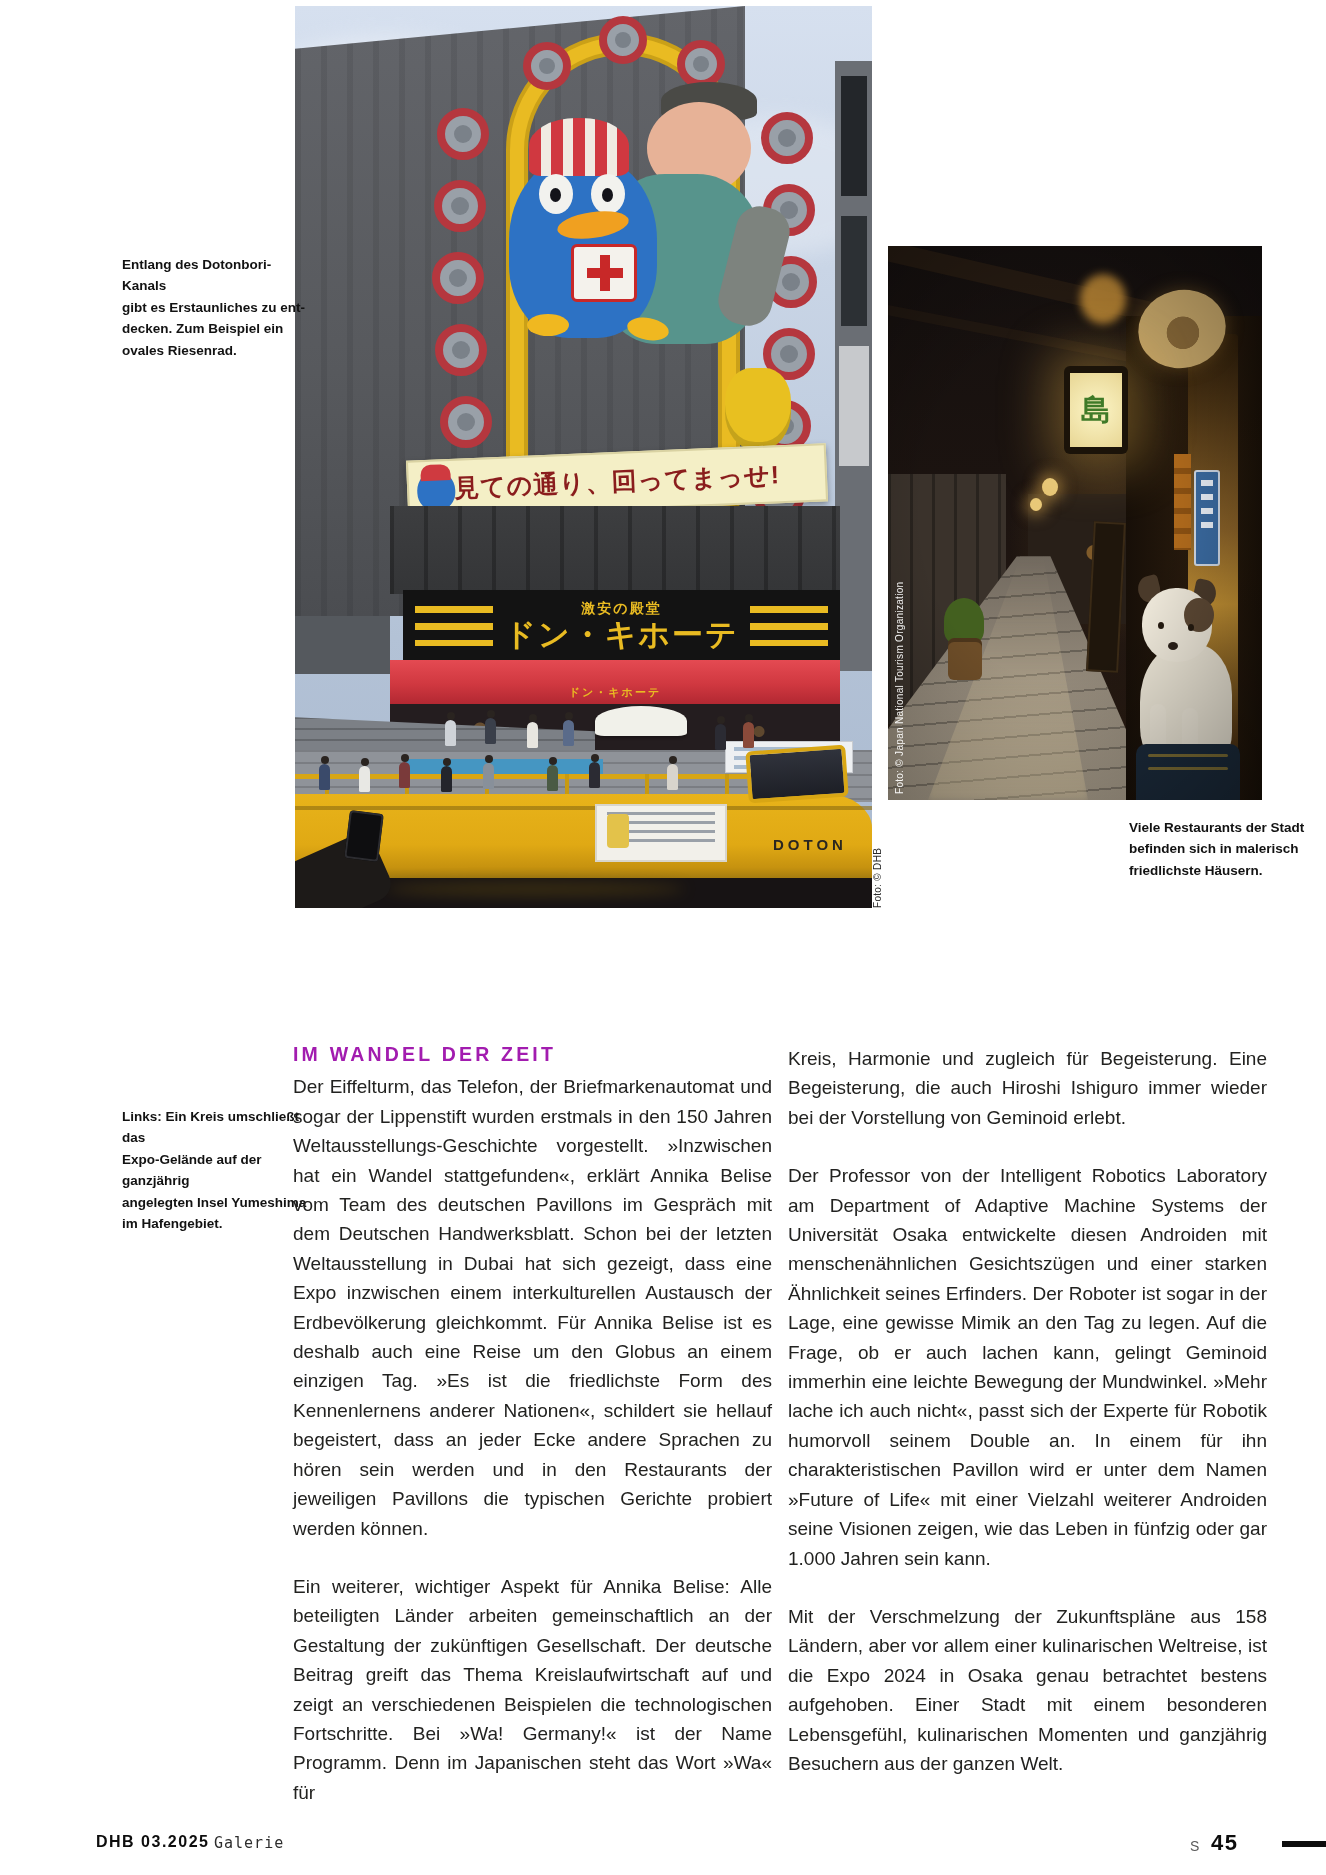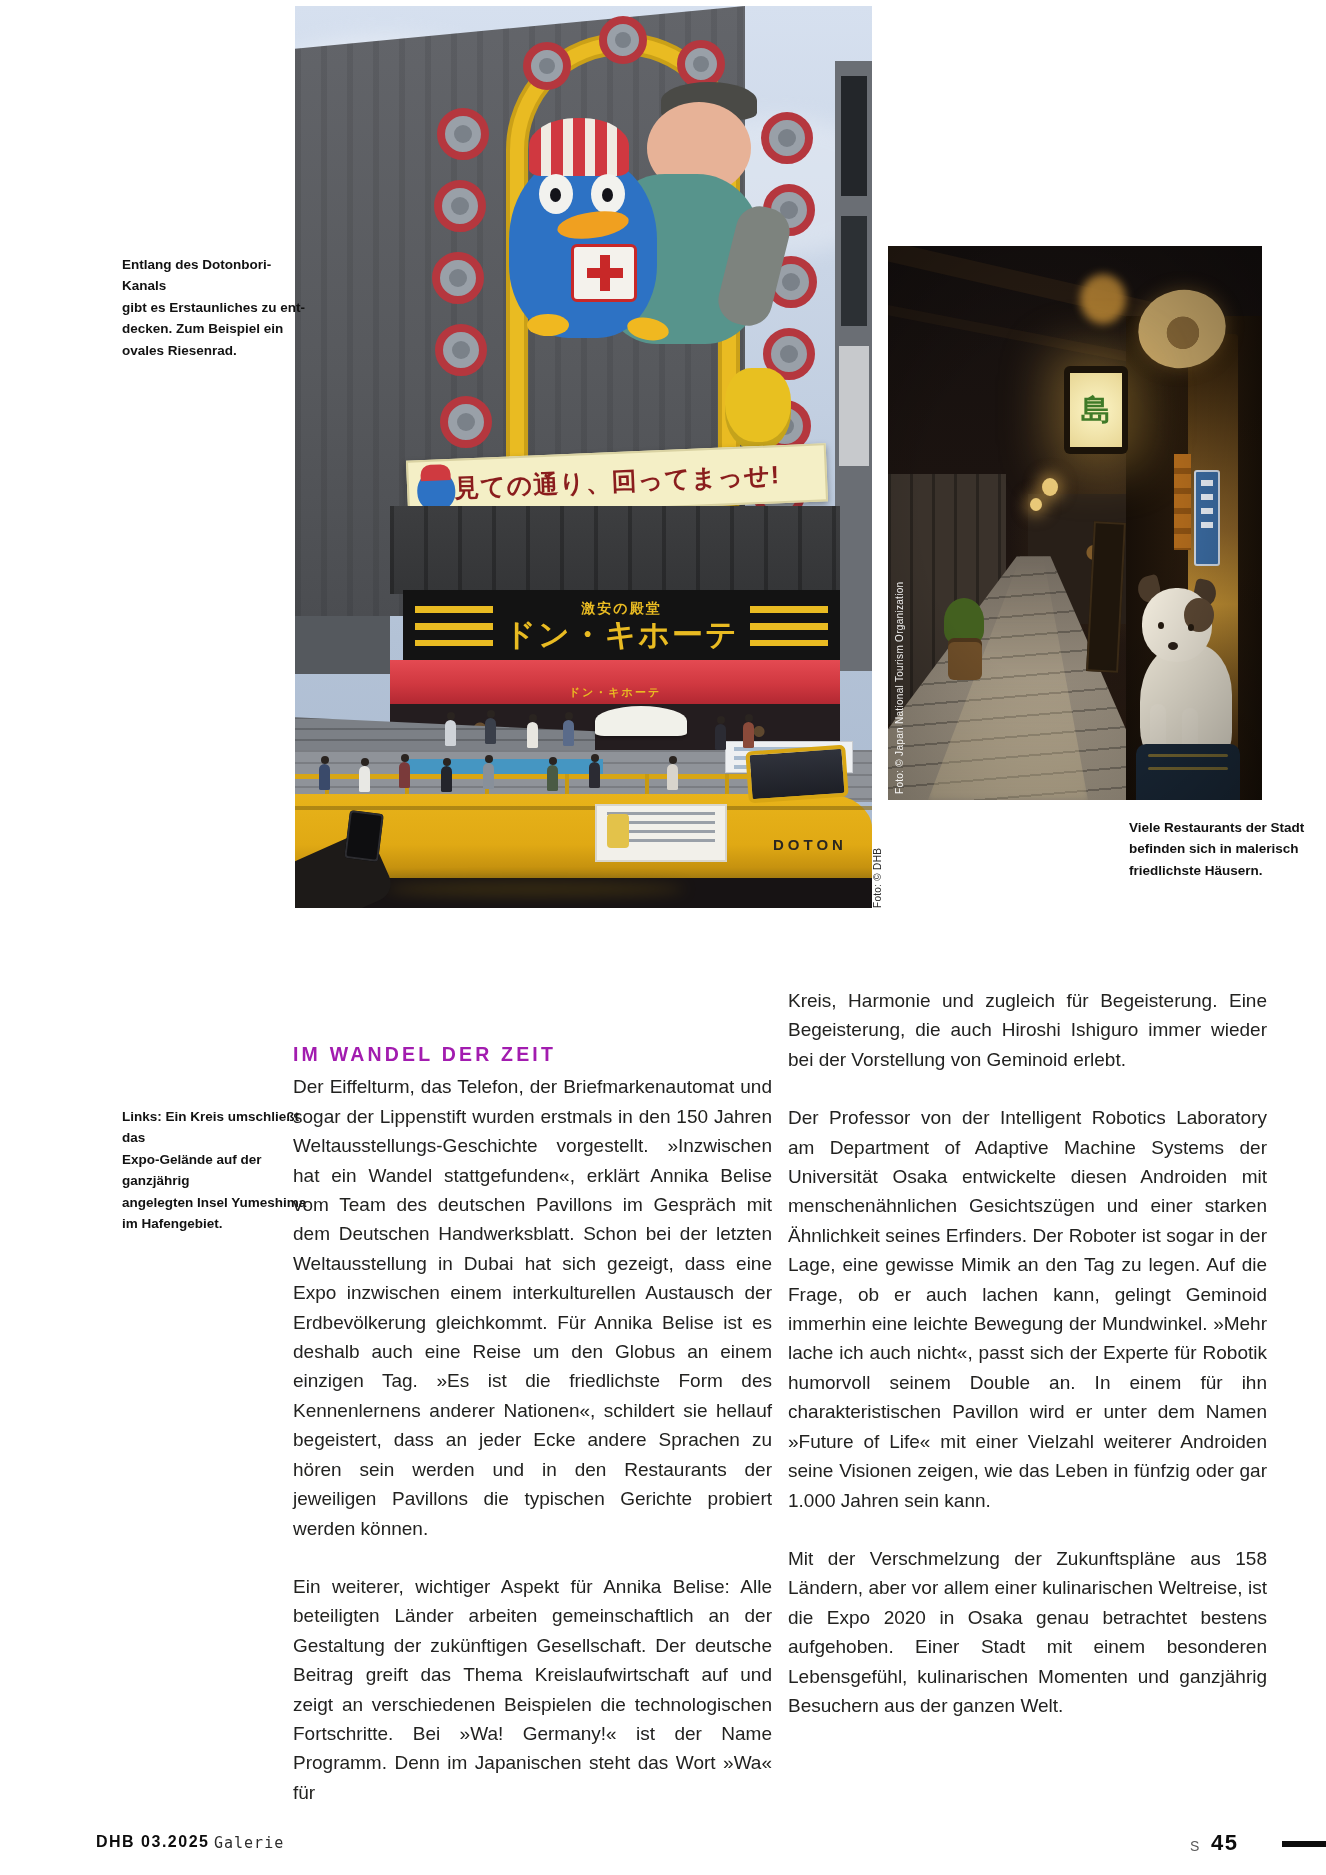--- a/index.html
+++ b/index.html
@@ -373,23 +373,23 @@
   <div>befinden sich in malerisch</div>
   <div>friedlichste Häusern.</div>
 </div>
 
 <div class="col" style="left:293px;top:1040px;">
   <h2>IM WANDEL DER ZEIT</h2>
   <p>Der Eiffelturm, das Telefon, der Briefmarkenautomat und sogar der Lippenstift wurden erstmals in den 150 Jahren Weltausstellungs-Geschichte vorgestellt. »Inzwischen hat ein Wandel stattgefunden«, erklärt Annika Belise vom Team des deutschen Pavillons im Gespräch mit dem Deutschen Handwerksblatt. Schon bei der letzten Weltausstellung in Dubai hat sich gezeigt, dass eine Expo inzwischen einem interkulturellen Austausch der Erdbevölkerung gleichkommt. Für Annika Belise ist es deshalb auch eine Reise um den Globus an einem einzigen Tag. »Es ist die friedlichste Form des Kennenlernens anderer Nationen«, schildert sie hellauf begeistert, dass an jeder Ecke andere Sprachen zu hören sein werden und in den Restaurants der jeweiligen Pavillons die typischen Gerichte probiert werden können.</p>
   <p>Ein weiterer, wichtiger Aspekt für Annika Belise: Alle beteiligten Länder arbeiten gemeinschaftlich an der Gestaltung der zukünftigen Gesellschaft. Der deutsche Beitrag greift das Thema Kreislaufwirtschaft auf und zeigt an verschiedenen Beispielen die technologischen Fortschritte. Bei »Wa! Germany!« ist der Name Programm. Denn im Japanischen steht das Wort »Wa« für</p>
 </div>
 
-<div class="col" style="left:788px;top:986px;">
+<div class="col" style="left:788px;top:1044px;">
   <p>Kreis, Harmonie und zugleich für Begeisterung. Eine Begeisterung, die auch Hiroshi Ishiguro immer wieder bei der Vorstellung von  Geminoid erlebt.</p>
   <p>Der Professor von der Intelligent Robotics Laboratory am Department of Adaptive Machine Systems der Universität Osaka entwickelte diesen Androiden mit menschenähnlichen Gesichtszügen und einer starken Ähnlichkeit seines Erfinders. Der Roboter ist sogar in der Lage, eine gewisse Mimik an den Tag zu legen. Auf die Frage, ob er auch lachen kann, gelingt Geminoid immerhin eine leichte Bewegung der Mundwinkel. »Mehr lache ich auch nicht«, passt sich der Experte für Robotik humorvoll seinem Double an. In einem für ihn charakteristischen Pavillon wird er unter dem Namen »Future of Life« mit einer Vielzahl weiterer Androiden seine Visionen zeigen, wie das Leben in fünfzig oder gar 1.000 Jahren sein kann.</p>
-  <p>Mit der Verschmelzung  der Zukunftspläne aus 158 Ländern, aber vor allem einer kulinarischen Weltreise, ist die Expo 2020 in Osaka genau betrachtet bestens aufgehoben. Einer Stadt mit einem besonderen Lebensgefühl, kulinarischen Momenten und ganzjährig Besuchern aus der ganzen Welt.</p>
+  <p>Mit der Verschmelzung  der Zukunftspläne aus 158 Ländern, aber vor allem einer kulinarischen Weltreise, ist die Expo 2024 in Osaka genau betrachtet bestens aufgehoben. Einer Stadt mit einem besonderen Lebensgefühl, kulinarischen Momenten und ganzjährig Besuchern aus der ganzen Welt.</p>
 </div>
 
 <div class="footer-issue">DHB 03.2025</div>
 <div class="footer-section">Galerie</div>
 <div class="footer-pageprefix">S</div>
 <div class="footer-pagenum">45</div>
 <div class="footer-bar"></div>
 
 </body></html>

